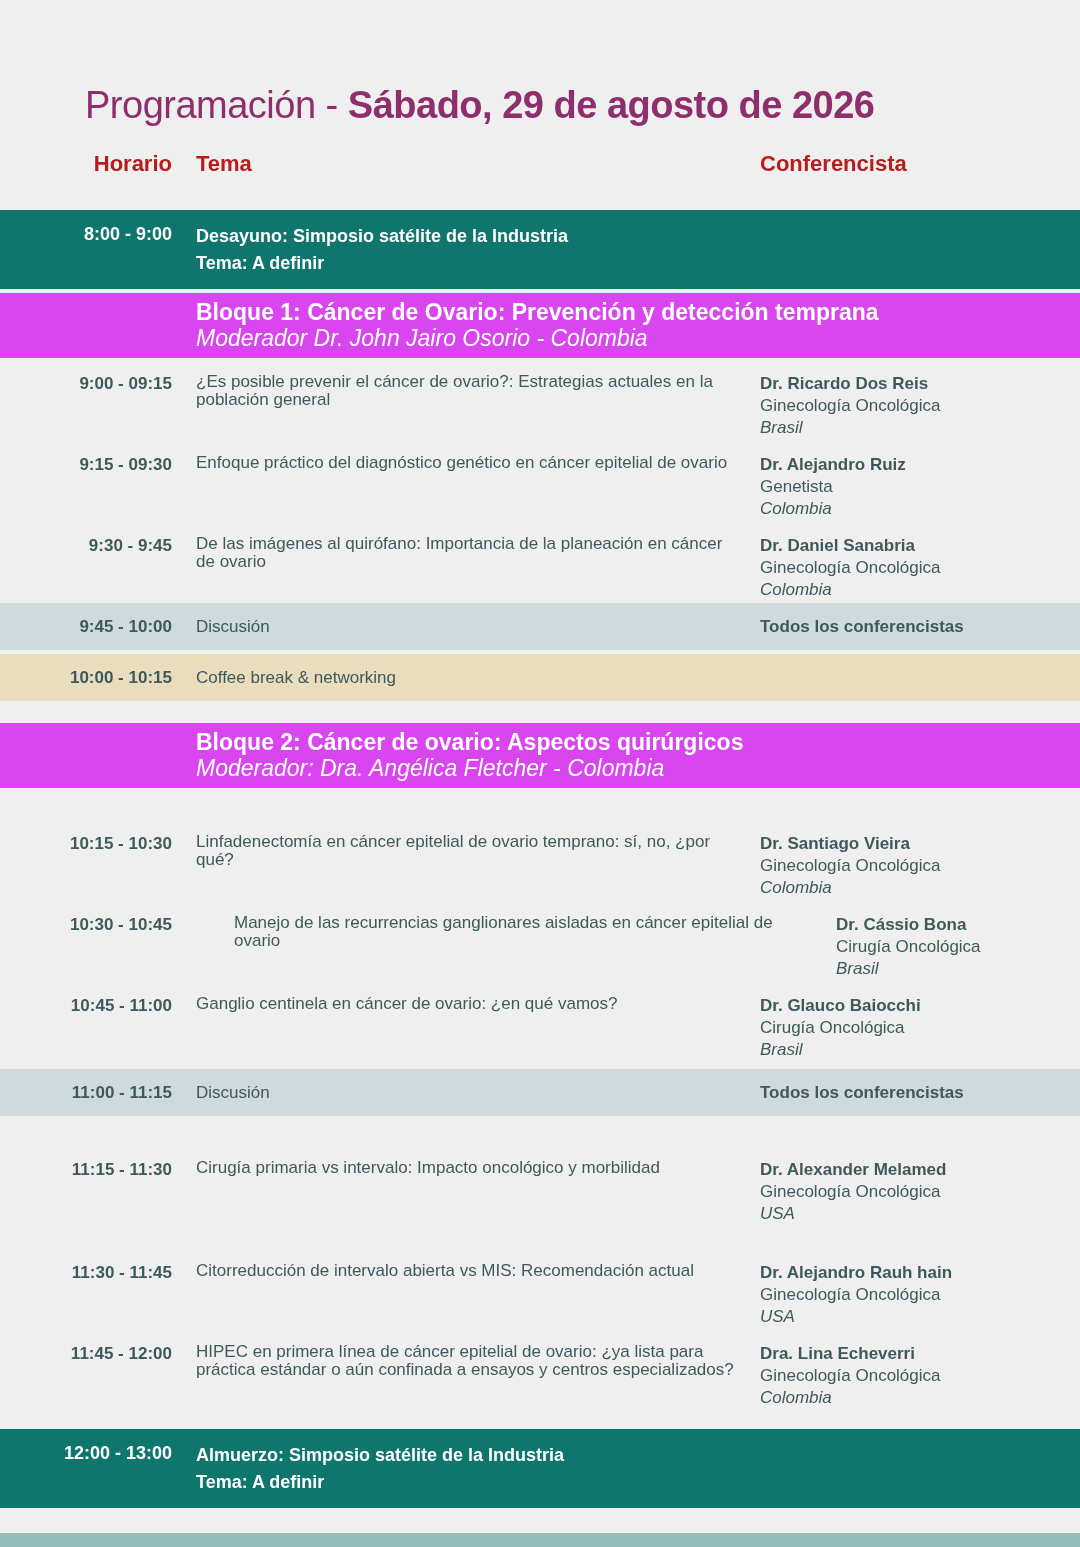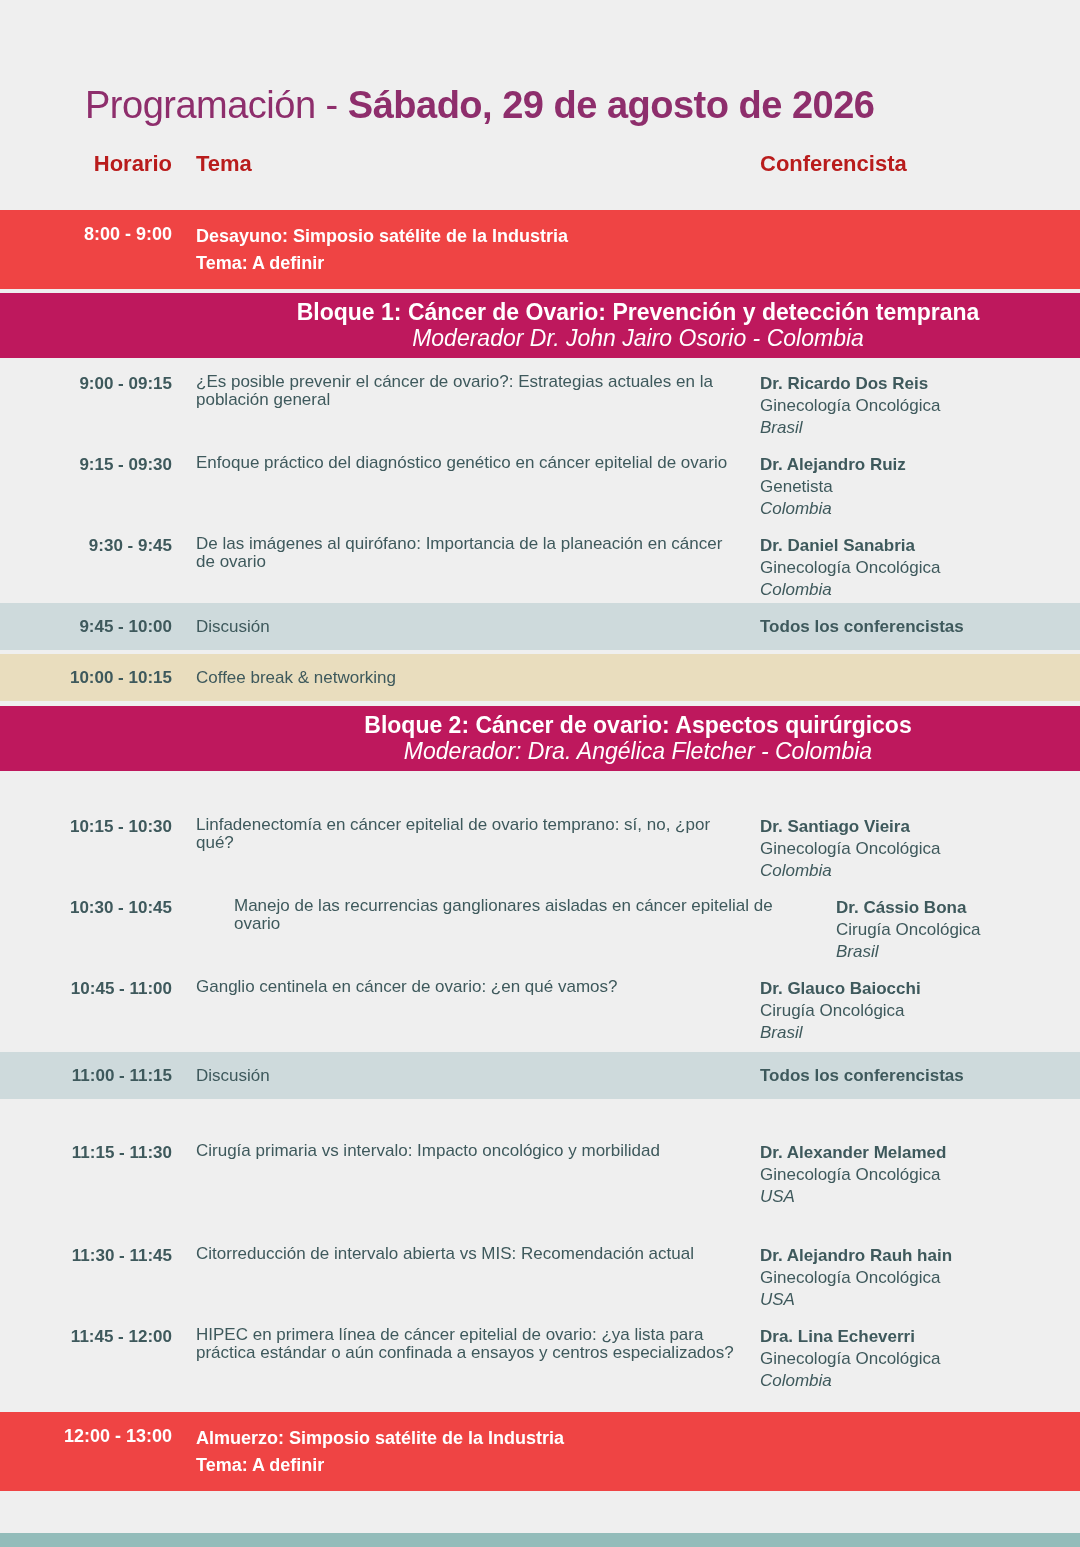--- a/index.html
+++ b/index.html
@@ -24,26 +24,26 @@
 
   
   .row.session { padding-top:15px; min-height:74px; color:#3e595c; font-size:17px; }
   .row.session .col-time { font-size:17px; padding-top:1px; }
   .row.session .col-tema { line-height:18px; max-width:570px; }
   .sp-name { font-weight:700; line-height:22px; }
   .sp-role { line-height:22px; }
   .sp-country { font-style:italic; line-height:22px; }
 
   
-  .row.break { background:#ef4444; color:#ffffff; padding:13px 0 12px; min-height:70px; align-items:start; }
+  .row.break { background:#0f766e; color:#ffffff; padding:13px 0 12px; min-height:70px; align-items:start; }
   .row.break .col-time { font-size:18px; padding-top:1px; }
   .row.break .bl { font-size:18px; font-weight:700; line-height:27px; }
 
   
-  .row.block { background:#be185d; color:#ffffff; padding:6px 0 7px; min-height:57px;text-align:center; }
+  .row.block { background:#d946ef; color:#ffffff; padding:6px 0 7px; min-height:57px; }
   .block-title { font-size:23px; font-weight:700; line-height:26px; }
   .block-moderator { font-size:23px; font-style:italic; font-weight:400; line-height:26px; }
 
   
   .row.discussion { background:#cedadc; color:#3e595c; font-size:17px; padding:14px 0 13px; min-height:45px; }
   .row.discussion .col-conf { font-weight:700; }
 
   
   .row.coffee { background:#e9ddbe; color:#3e595c; font-size:17px; padding:14px 0 13px; min-height:45px; }
 
@@ -107,21 +107,21 @@
       </div>
       <div class="grid row discussion" style="margin-top: 2px;">
         <div class="col-time">9:45 - 10:00</div>
         <div class="col-tema">Discusión</div>
         <div class="col-conf">Todos los conferencistas</div>
       </div>
       <div class="grid row coffee" style="margin-top: 4px;">
         <div class="col-time">10:00 - 10:15</div>
         <div class="col-tema">Coffee break &amp; networking</div>
       </div>
-      <div class="grid row block" style="margin-top: 5px;">
+      <div class="grid row block" style="margin-top: 22px;">
         <div class="col-span">
           <div class="block-title">Bloque 2: Cáncer de ovario: Aspectos quirúrgicos</div>
           <div class="block-moderator">Moderador: Dra. Angélica Fletcher - Colombia</div>
         </div>
       </div>
       <div class="grid row session" style="margin-top: 30px;">
         <div class="col-time">10:15 - 10:30</div>
         <div class="col-tema">Linfadenectomía en cáncer epitelial de ovario temprano: sí, no, ¿por qué?</div>
         <div class="col-conf">
           <div class="sp-name">Dr. Santiago Vieira</div>

